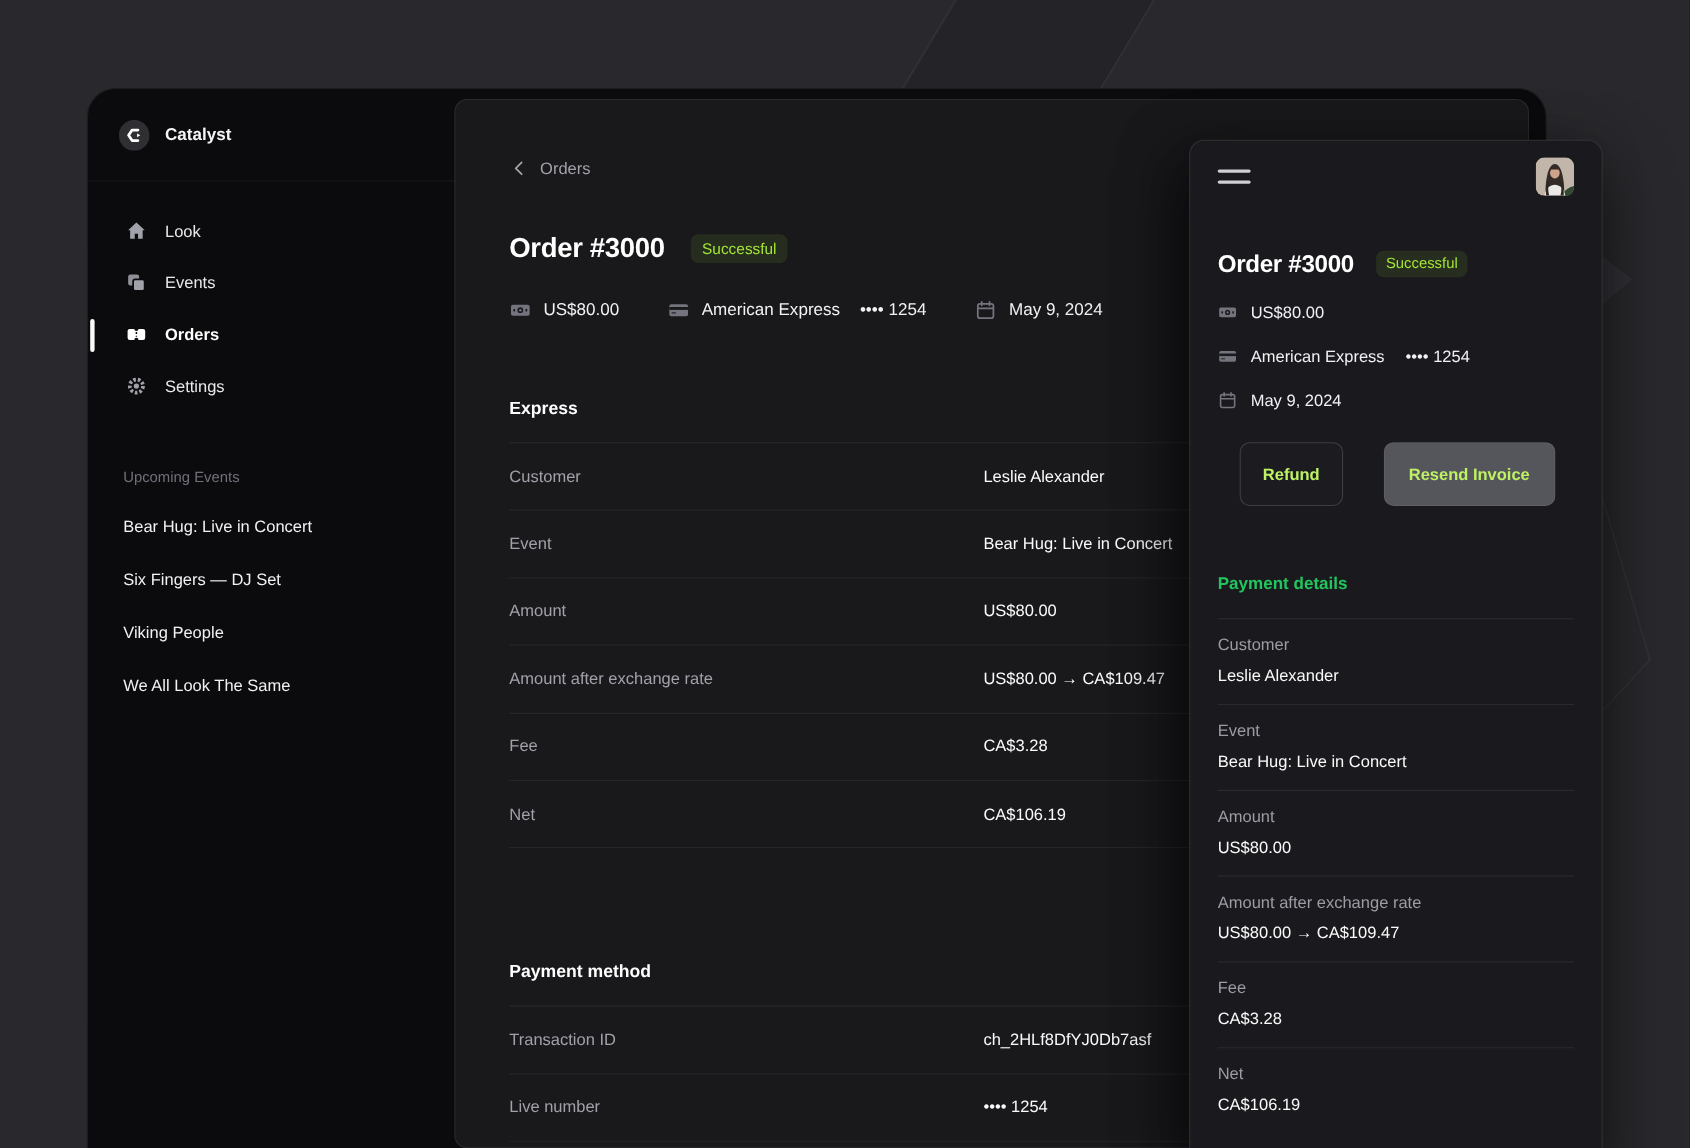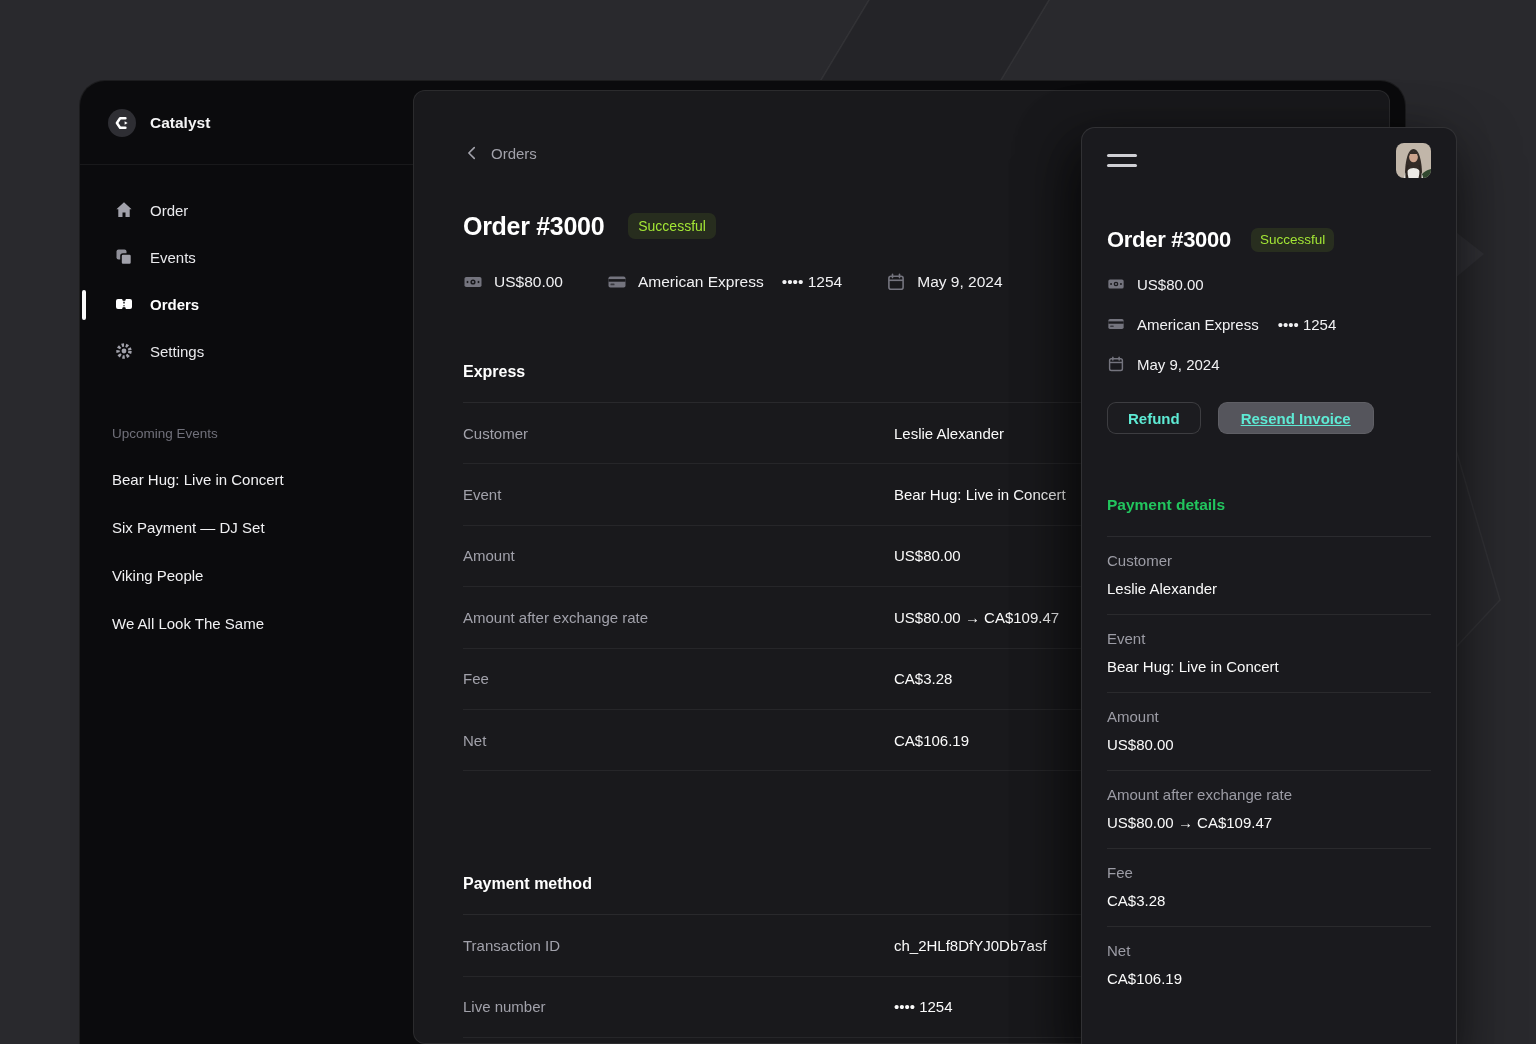--- a/index.html
+++ b/index.html
@@ -102,25 +102,25 @@
   .hamburger { background:none; border:none; display:flex; flex-direction:column; gap:7px; cursor:pointer; padding:4px 0; }
   .hamburger .bar { width:30px; height:2.6px; background:#cfcfd4; border-radius:2px; }
   .avatar { width:35px; height:35px; border-radius:8px; overflow:hidden; display:block; cursor:pointer; }
   .panel-title-row { margin-top:48px; display:flex; align-items:center; gap:20px; }
   .panel h1 { font-size:22px; font-weight:700; letter-spacing:-.3px; color:#fff; line-height:28px; }
   .panel .badge { font-size:13.5px; padding:2px 9px; }
   .meta-col { margin-top:10px; display:flex; flex-direction:column; }
   .meta-col .meta { height:40px; font-size:15px; gap:12px; }
   .btn-row { margin-top:18px; display:flex; gap:17px; }
   .btn {
-    height:32px; border-radius:9px; font-size:15px; font-weight:600; color:#5eead4;
-    font-family:"Liberation Sans", sans-serif; cursor:pointer;
+    height:58px; border-radius:9px; font-size:15px; font-weight:600; color:#bef264;
+    font-family:"Liberation Sans", sans-serif; cursor:pointer;margin-left:20px;
   }
   .btn.outline { background:rgba(255,255,255,.01); border:1px solid rgba(255,255,255,.15); padding:0 20px; }
-  .btn.solid { background:#55555c; border:1px solid rgba(255,255,255,.06); padding:0 22px;text-decoration:underline; }
+  .btn.solid { background:#55555c; border:1px solid rgba(255,255,255,.06); padding:0 22px; }
   .panel h3 { margin-top:62px; font-size:15.5px; font-weight:600; color:#22c55e; }
   .plist { margin-top:22px; border-top:1px solid rgba(255,255,255,.08); }
   .prow { padding:13px 0 14px; border-bottom:1px solid rgba(255,255,255,.07); }
   .prow:last-child { border-bottom:none; }
   .plabel { font-size:15px; color:#9c9ca5; line-height:22px; margin-bottom:6px; white-space:nowrap; }
   .pval { font-size:15px; color:#fafafa; line-height:22px; white-space:nowrap; }
 
   svg { display:block; }
 </style>
 </head>
@@ -152,21 +152,21 @@
     </div>
     <div class="sb-divider"></div>
 
     <nav class="nav">
       <a class="nav-item">
         <span class="nav-icon">
           <svg width="20" height="20" viewBox="0 0 20 20">
             <path d="M10 2.2 2.4 9.3h1.9V17h4.2v-4.6h3V17h4.2V9.3h1.9L10 2.2Z" fill="#a1a1aa"></path>
           </svg>
         </span>
-        <span class="nav-label">Order</span>
+        <span class="nav-label">Look</span>
       </a>
       <a class="nav-item">
         <span class="nav-icon">
           <svg width="20" height="20" viewBox="0 0 20 20">
             <rect x="2.5" y="2.5" width="10" height="10" rx="2" fill="#8f8f98"></rect>
             <rect x="7" y="7" width="10.5" height="10.5" rx="2" fill="#a1a1aa" stroke="#0b0b0d" stroke-width="1.6"></rect>
           </svg>
         </span>
         <span class="nav-label">Events</span>
       </a>
@@ -189,21 +189,21 @@
           </svg>
         </span>
         <span class="nav-label">Settings</span>
       </a>
     </nav>
     <div class="active-indicator"></div>
 
     <div class="sb-heading">Upcoming Events</div>
     <div class="event-list">
       <a class="event-item">Bear Hug: Live in Concert</a>
-      <a class="event-item">Six Payment — DJ Set</a>
+      <a class="event-item">Six Fingers — DJ Set</a>
       <a class="event-item">Viking People</a>
       <a class="event-item">We All Look The Same</a>
     </div>
   </aside>
 </div>
 
 <main class="card">
 
   <a class="breadcrumb">
     <span>

